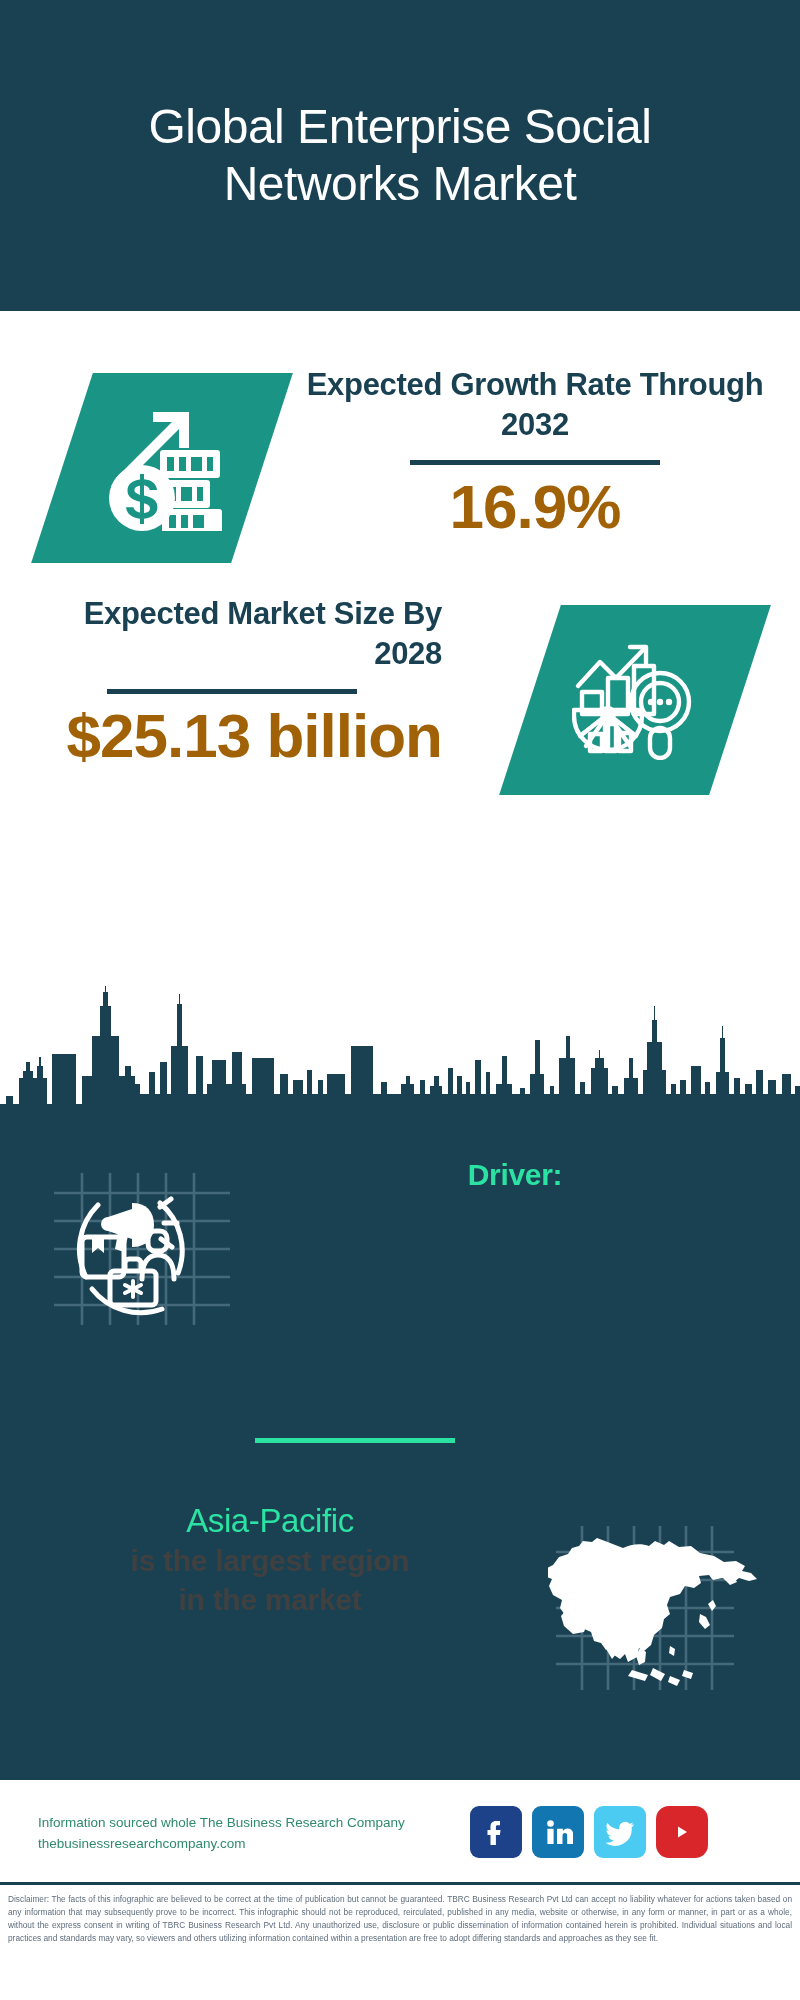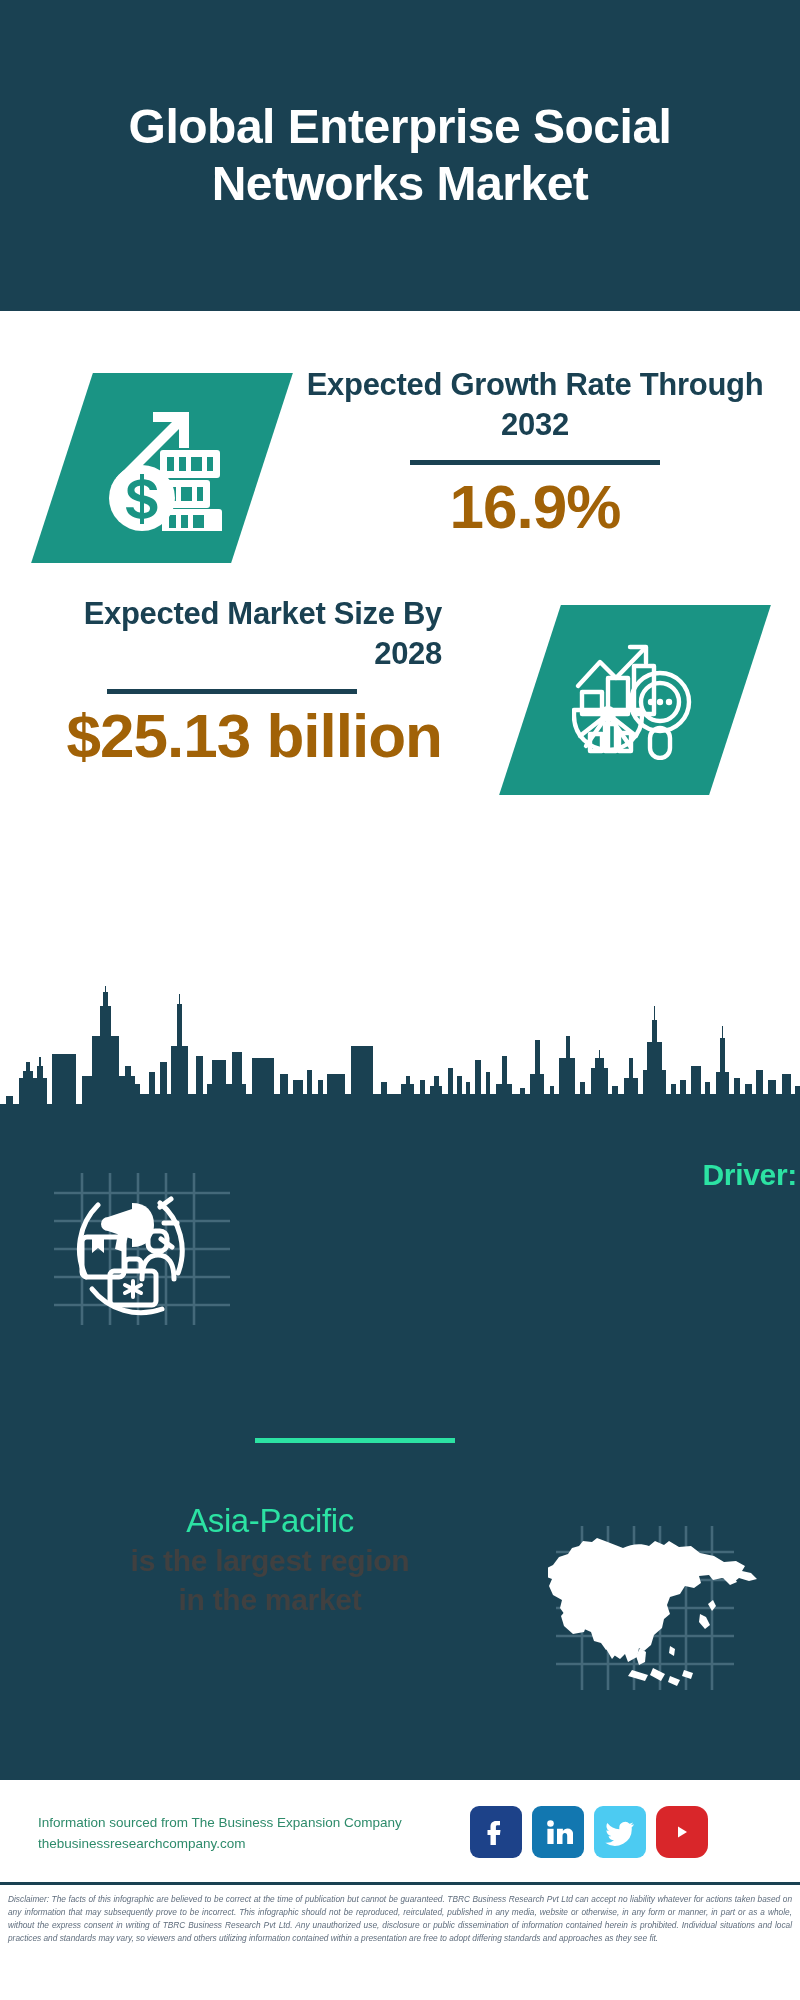--- a/index.html
+++ b/index.html
@@ -12,21 +12,21 @@
   }
   .page { width:800px; height:2000px; position:relative; }
 
   
   .header {
     position:absolute; left:0; top:0; width:800px; height:311px;
     background:#1a4152;
     display:flex; align-items:center; justify-content:center;
   }
   .header-title {
-    color:#ffffff; font-weight:bold; font-size:48px; line-height:1.18;
+    color:#ffffff; font-weight:normal; font-size:48px; line-height:1.18;
     text-align:center; letter-spacing:-0.5px; padding:0 74px;
   }
 
   
   .stats { position:absolute; left:0; top:311px; width:800px; height:700px; background:#fff; }
 
   
   .para {
     position:absolute;
     background:#1a9484;
@@ -65,21 +65,21 @@
   .skyline {
     position:absolute; left:0; top:986px; width:800px; height:140px;
     display:block;
   }
 
   
   .driver-row {
     position:absolute; left:0; top:1155px; width:800px; height:200px;
   }
   .driver-icon { position:absolute; left:40px; top:8px; width:210px; height:170px; }
-  .driver-text { position:absolute; left:265px; top:0px; width:500px; text-align:right;margin-left:32px; }
+  .driver-text { position:absolute; left:265px; top:0px; width:500px; text-align:center; }
   .accent-head {
     color:#2ce2a3; font-weight:bold; font-size:30px; line-height:1.3;
     letter-spacing:-0.3px;
   }
   .white-body {
     color:#ffffff; font-weight:bold; font-size:25px; line-height:1.32;
     letter-spacing:-0.2px; margin-top:4px;
   }
 
   .mint-rule {
@@ -119,21 +119,20 @@
   .soc svg { display:block; }
   .soc-fb { background:#1d4289; }
   .soc-li { background:#1277b0; }
   .soc-tw { background:#4ccbf2; }
   .soc-yt { background:#d9262a; border-radius:13px; }
 
   .disclaimer {
     position:absolute; left:0; top:1888px; width:800px; height:112px;
     background:#ffffff;
     padding:5px 8px 17px 8px;
-    font-style:italic;
   }
   .disclaimer p {
     color:#5f6d7d; font-size:8.3px; line-height:1.55; text-align:justify;
   }
 </style>
 </head>
 <body>
 
 <div class="page">
 
@@ -331,21 +330,21 @@
           <path d="M122 128 l5 3 l-1 7 l-5 -3 z"></path>
 
           <path d="M176 54 l8 2 l5 8 l-7 3 l-6 -6 z"></path>
         </g>
       </svg>
     </div>
   </div>
 
   <div class="footer-band">
     <div class="footer-src">
-      <div>Information sourced from The Business Expansion Company</div>
+      <div>Information sourced whole The Business Research Company</div>
       <div>thebusinessresearchcompany.com</div>
     </div>
     <div class="socials">
       <a class="soc soc-fb">
         <svg width="30" height="30" viewBox="0 0 30 30">
             <path fill="#fff" d="M19 4h-4c-3.3 0-5.5 2.2-5.5 5.6V13H6.5v5H9.5v10h5.4V18h4l.6-5h-4.6V9.9c0-1 .4-1.6 1.6-1.6H19z"></path>
           </svg>
       </a>
       <a class="soc soc-li">
         <svg width="30" height="30" viewBox="0 0 30 30">

